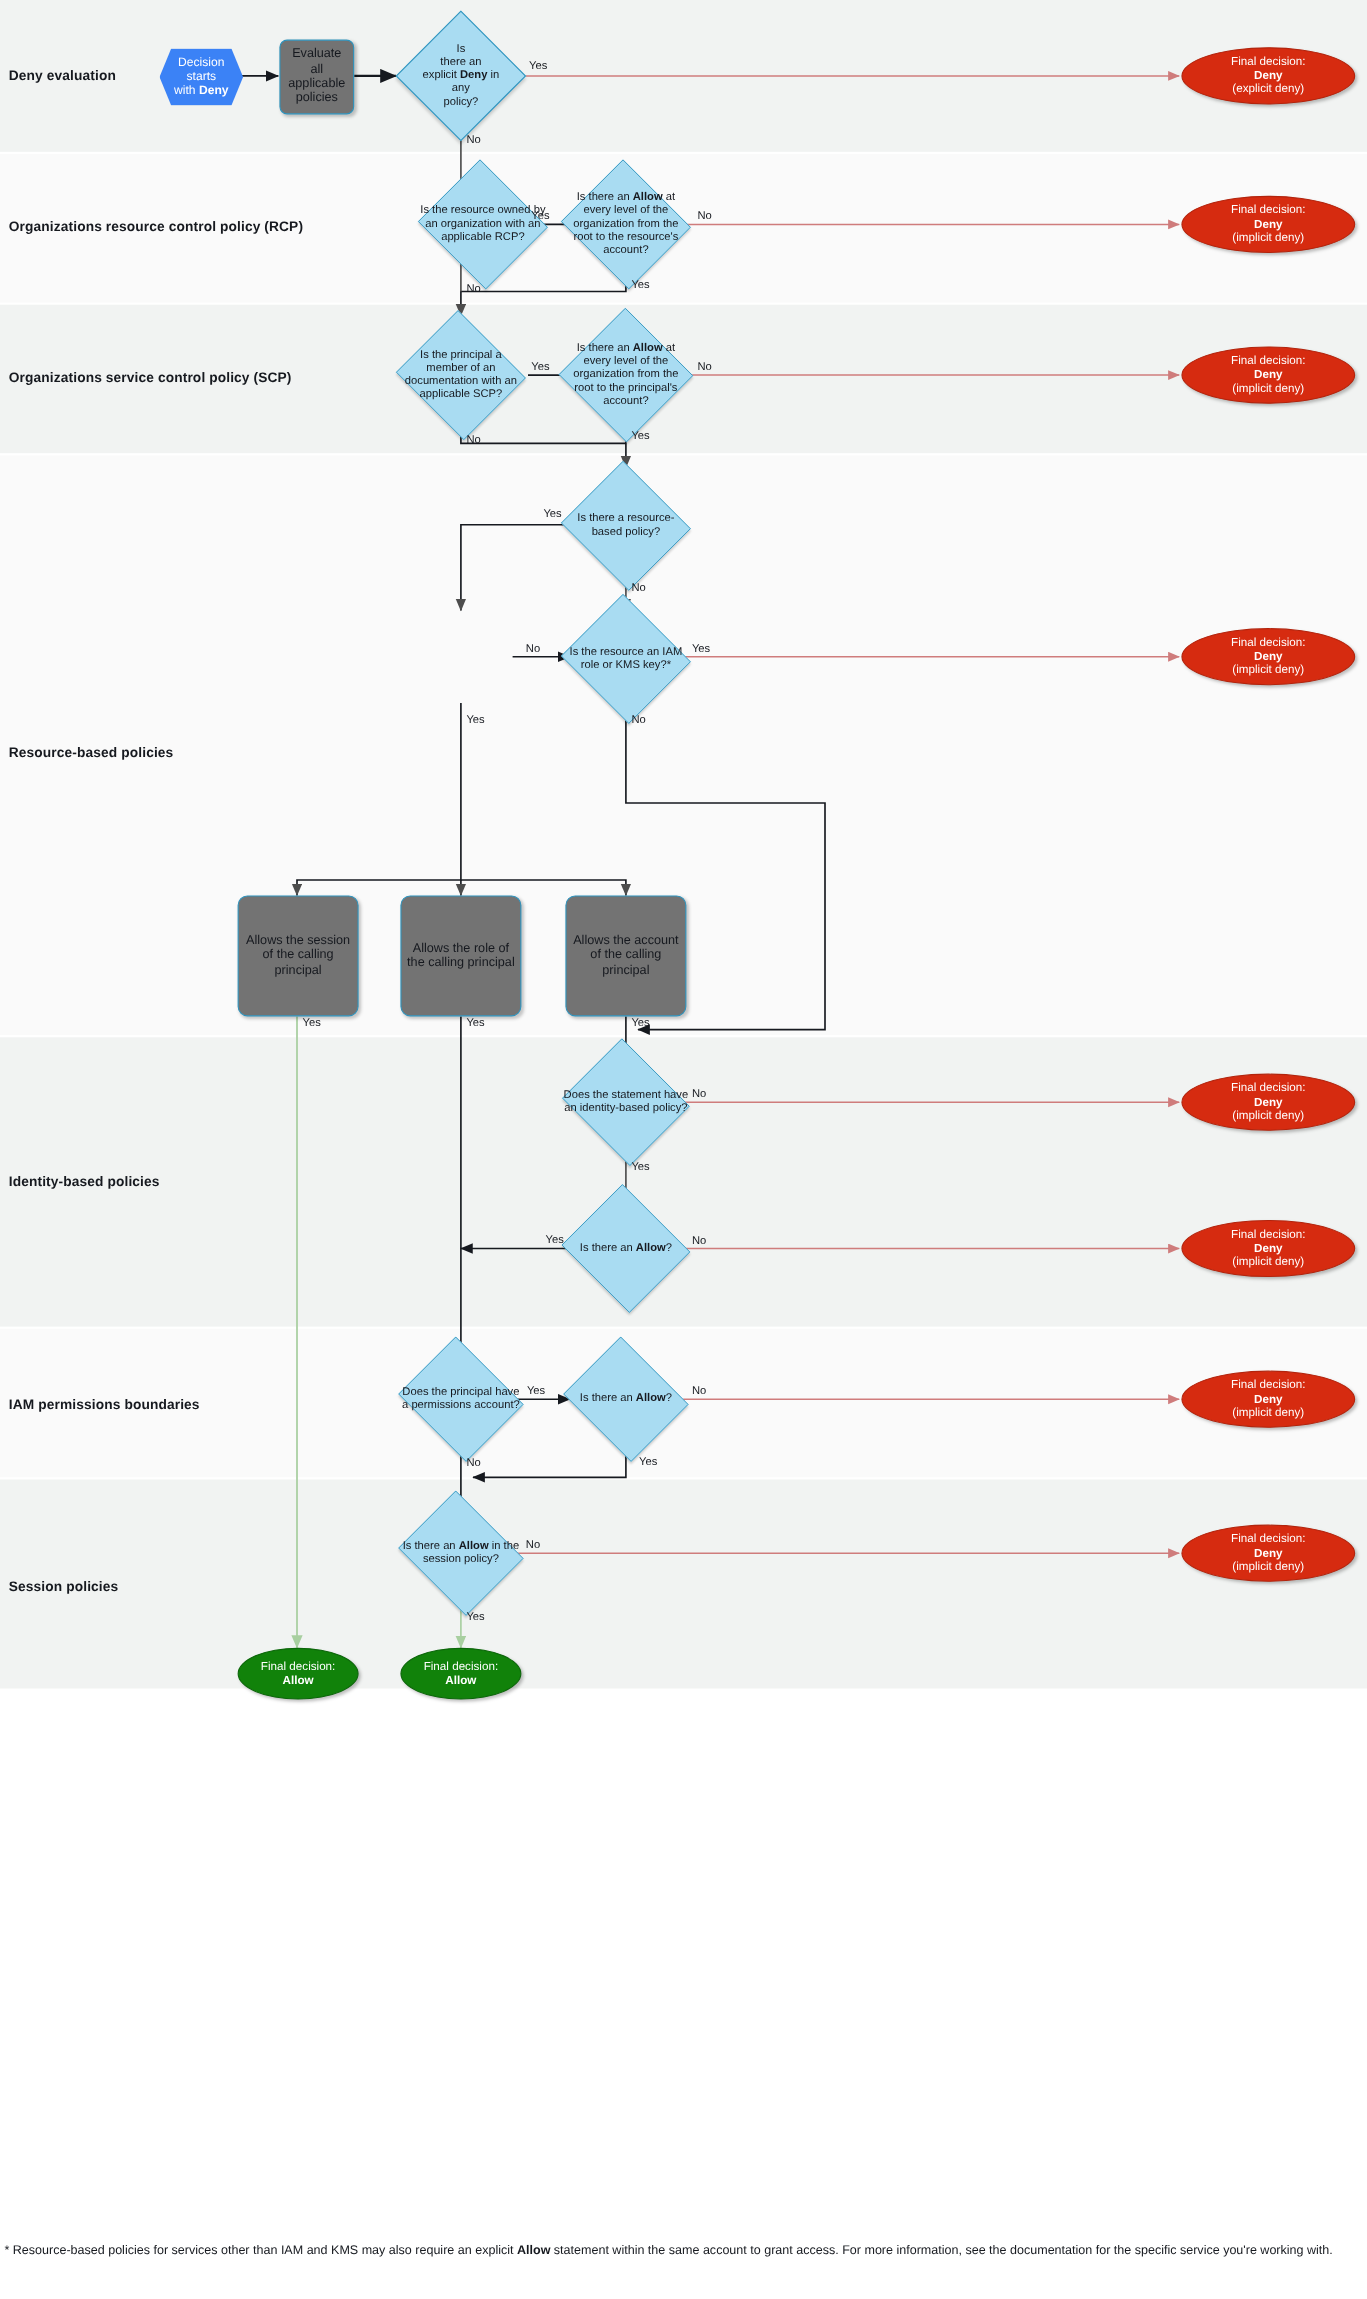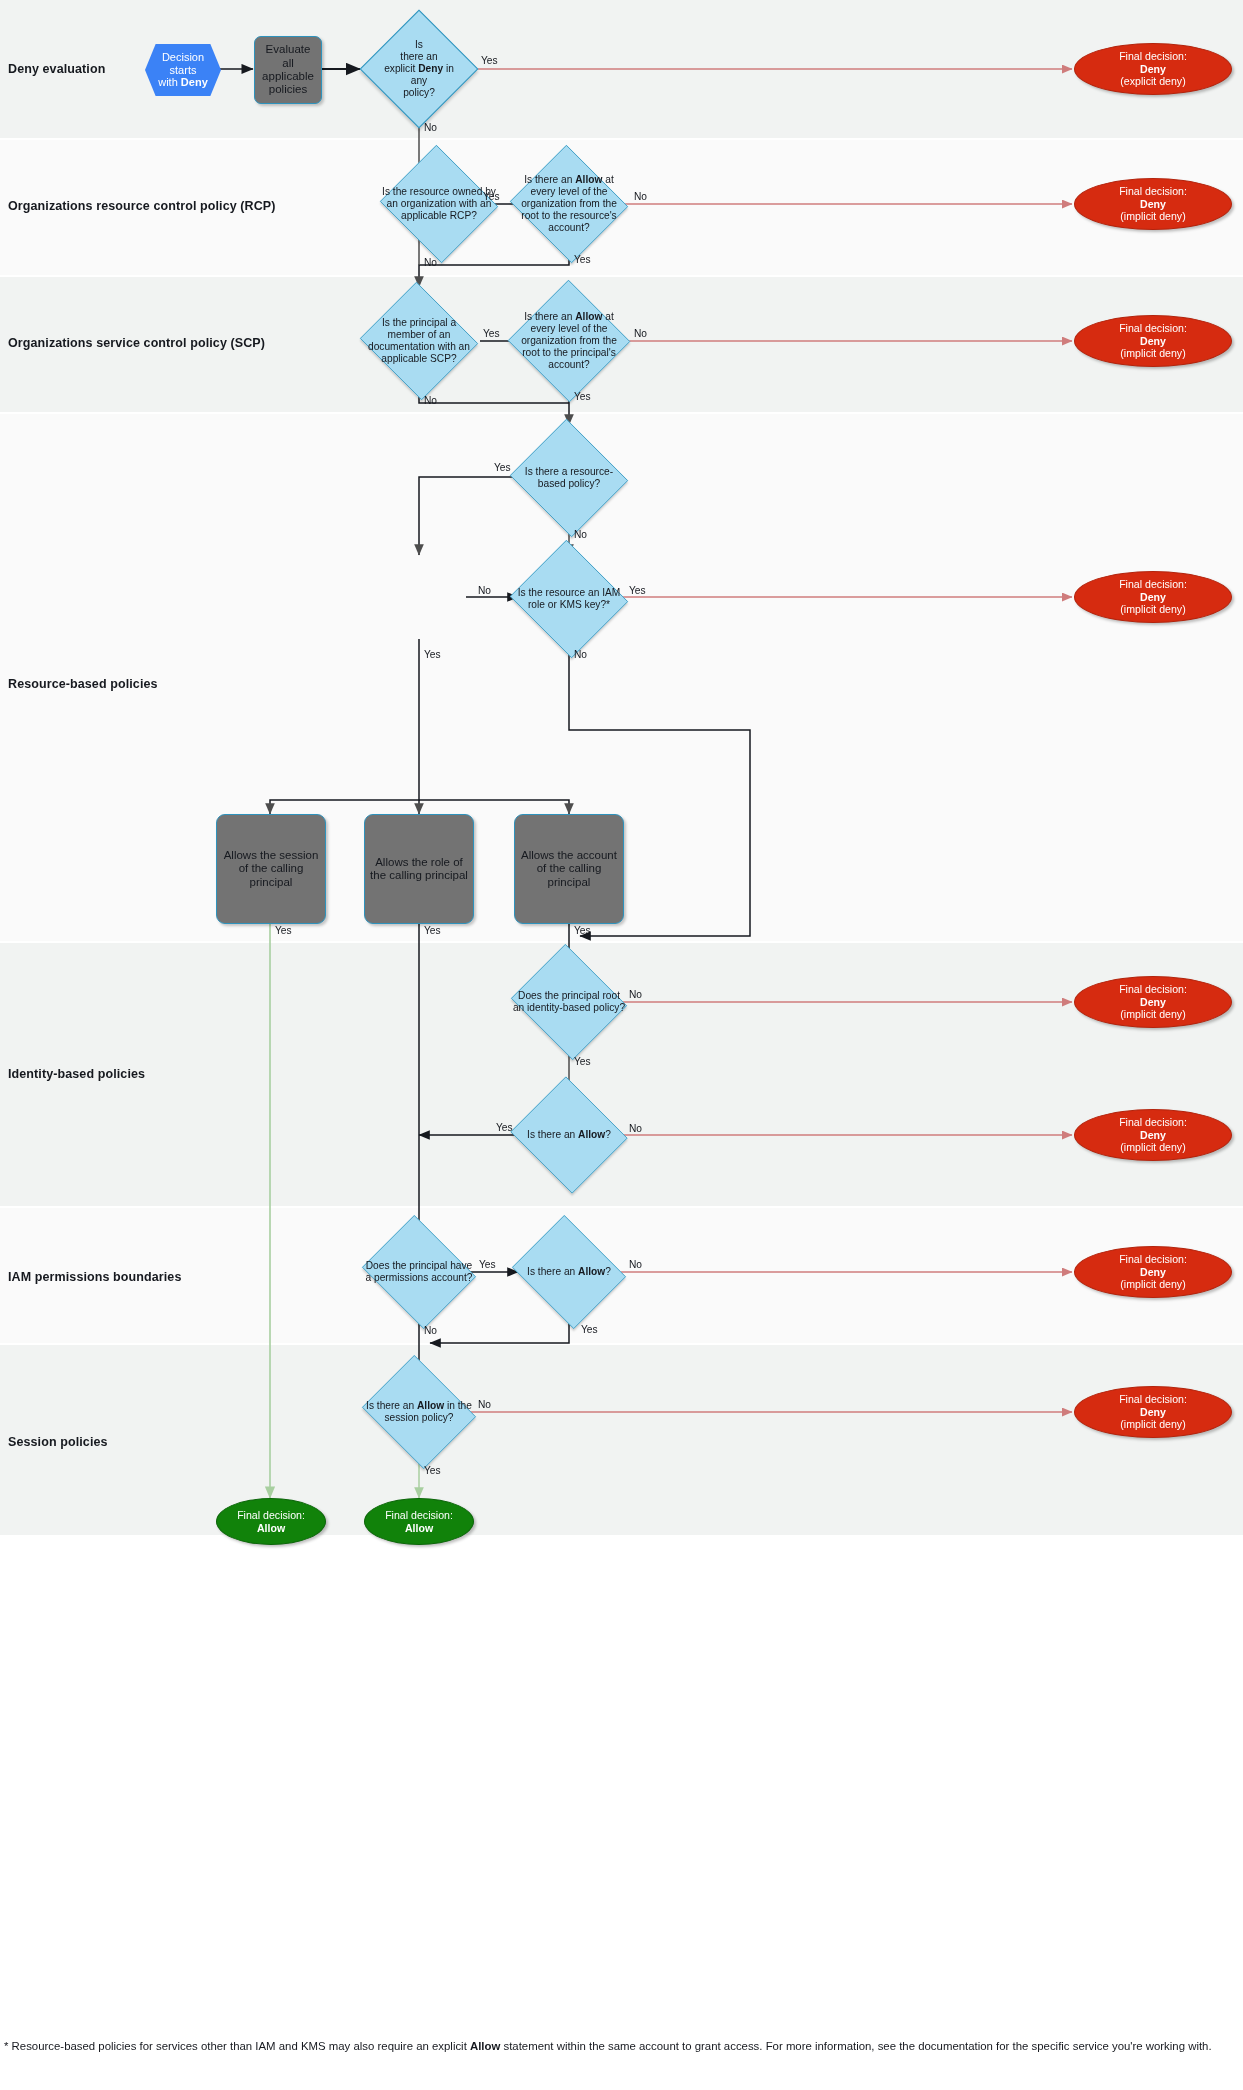--- a/index.html
+++ b/index.html
@@ -320,21 +320,21 @@
   <div class="node process big" style="left:364px; top:814px; width:110px; height:110px;">
     <div class="inner">Allows the role of the calling principal</div>
   </div>
 
   <div class="node process big" style="left:514px; top:814px; width:110px; height:110px;">
     <div class="inner">Allows the account of the calling principal</div>
   </div>
 
   <div class="node diamond" style="left:510px; top:950px; width:118px; height:104px;">
     <div class="dshape" style="transform:rotate(45deg) scale(0.74);"></div>
-    <div class="dtext">Does the principal root an identity-based policy?</div>
+    <div class="dtext">Does the statement have an identity-based policy?</div>
   </div>
 
   <div class="node ellipse deny" style="left:1074px; top:976px; width:158px; height:52px;">
     <div class="inner">
       <span>Final decision:</span><br>
       <b>Deny</b><br>
       <span>(implicit deny)</span>
     </div>
   </div>
 

